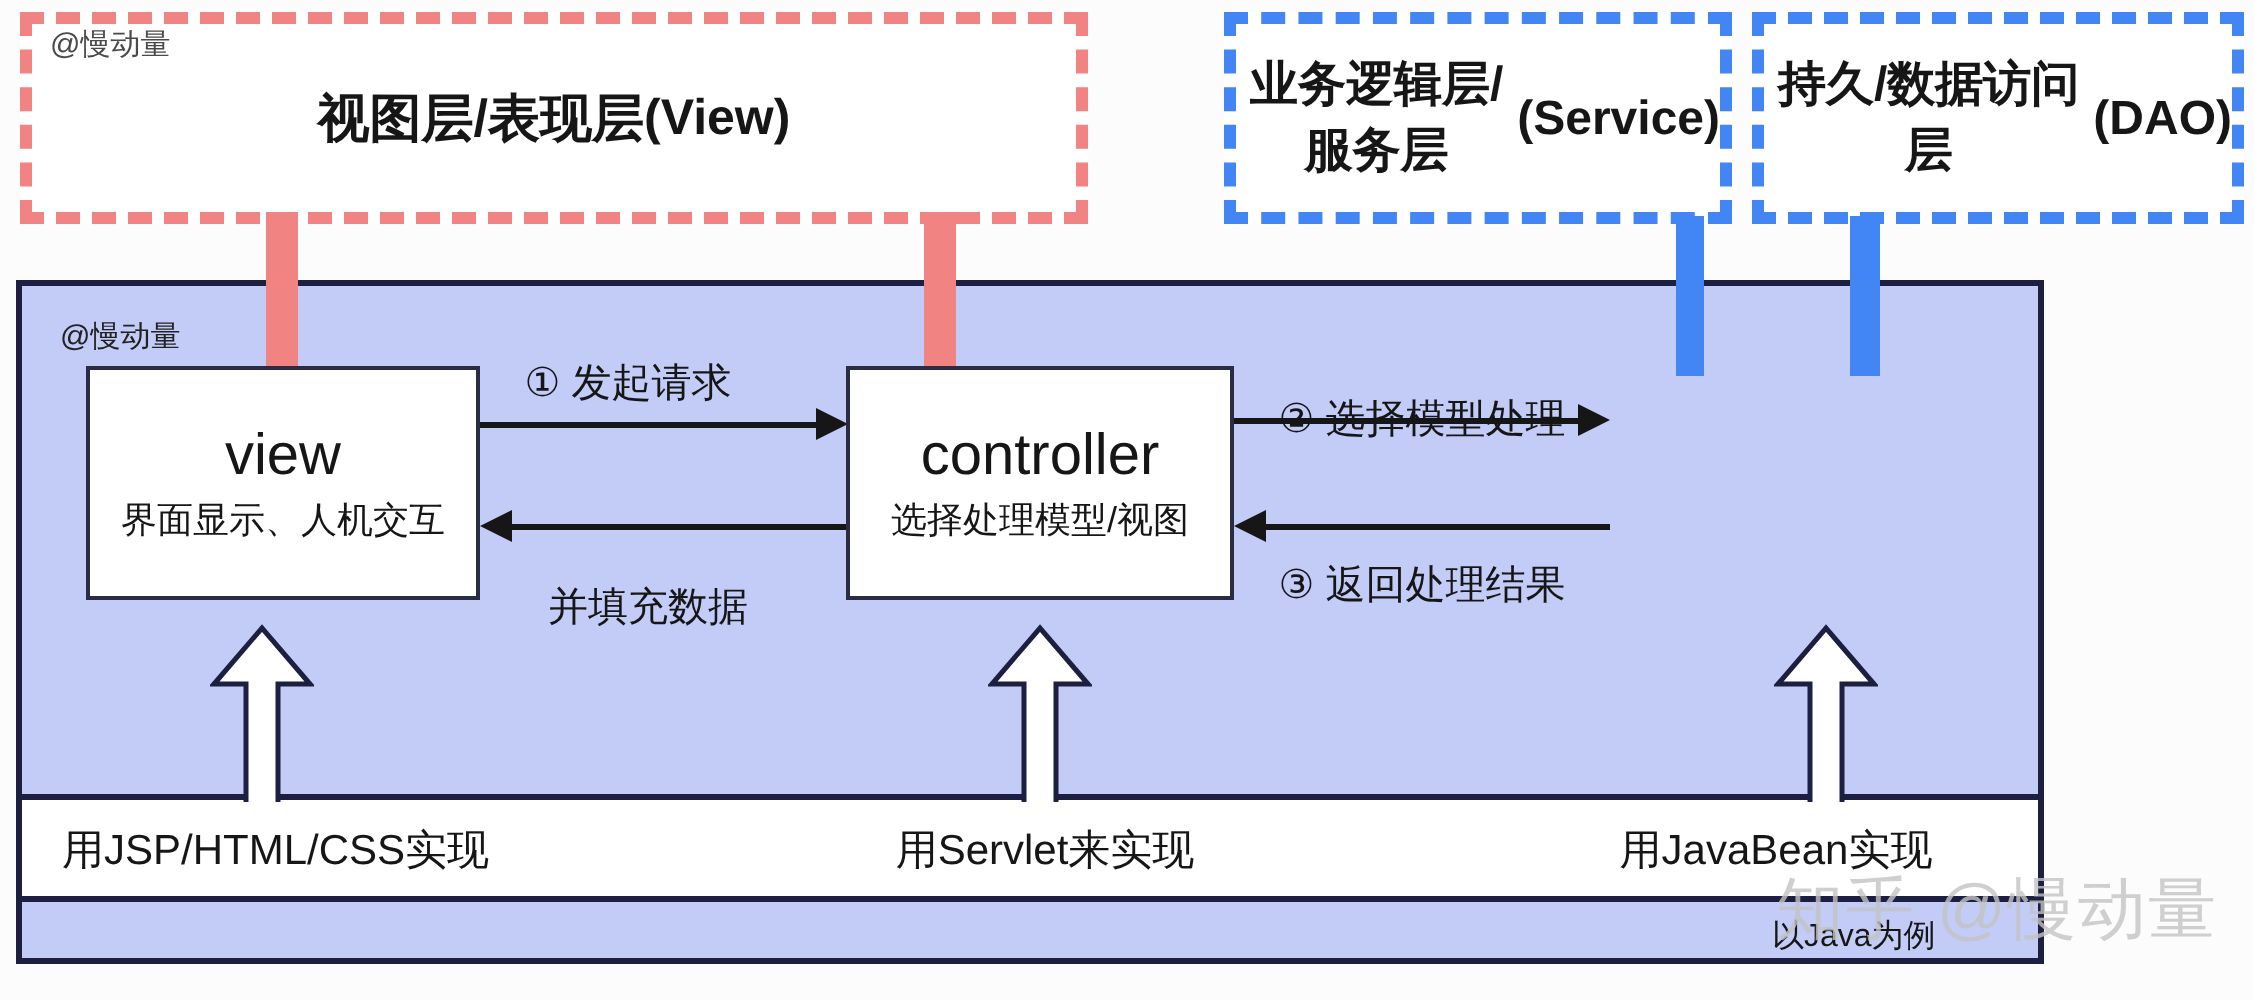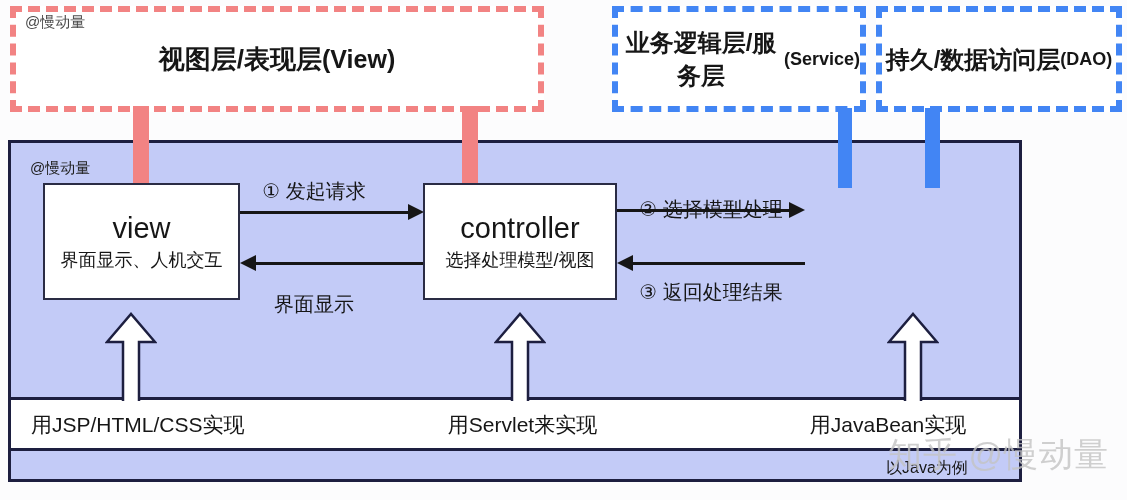--- a/index.html
+++ b/index.html
@@ -9,21 +9,21 @@
   }
   *{margin:0;padding:0;box-sizing:border-box;}
   body{font-family:"Liberation Sans","DejaVu Sans",sans-serif;background:var(--canvas-bg);}
   .stage{position:relative;width:1127px;height:500px;background:var(--canvas-bg);overflow:hidden;color:var(--text);}
   .abs{position:absolute;}
   
   .layer-box{position:absolute;top:6px;height:106px;background:#fff;display:flex;flex-direction:row;align-items:center;justify-content:center;text-align:center;z-index:2;}
   .layer-box.red{border:6px dashed var(--red);}
   .layer-box.blue{border:6px dashed var(--blue);}
   .layer-title{font-weight:bold;font-size:24px;line-height:33px;}
-  .layer-sub{font-weight:bold;font-size:18px;line-height:31px;}
+  .layer-sub{font-weight:bold;font-size:24px;line-height:31px;}
   .layer-box.first .layer-title{font-size:26px;}
   .layer-box.first .layer-sub{font-size:25px;}
   
   .connector{position:absolute;z-index:3;}
   .connector.red{background:var(--red);}
   .connector.blue{background:var(--blue);}
   
   .panel{position:absolute;left:8px;top:140px;width:1014px;height:342px;background:var(--panel-bg);border:3px solid var(--panel-border);z-index:1;}
   
   .comp-box{position:absolute;background:var(--box-bg);border:2px solid var(--box-border);display:flex;flex-direction:column;align-items:center;justify-content:center;gap:7px;z-index:4;text-align:center;}
@@ -85,21 +85,21 @@
     <div class="comp-desc">选择处理模型/视图</div>
   </div>
 
   <div class="h-line" style="left:240px;top:211px;width:170px;"></div>
   <div class="head-right" style="left:408px;top:204px;"></div>
   <div class="flow-label center" style="left:240px;top:178px;width:148px;">① 发起请求</div>
 
   <div class="h-line" style="left:254px;top:262px;width:169px;"></div>
   <div class="head-left" style="left:240px;top:255px;"></div>
   <div class="flow-label" style="left:248px;top:289px;line-height:31px;">
-    <span class="step4-line2">界面显示</span>
+    <span class="step4-line2">并填充数据</span>
   </div>
 
   <div class="h-line" style="left:617px;top:209px;width:173px;"></div>
   <div class="head-right" style="left:789px;top:202px;"></div>
   <div class="flow-label center" style="left:620px;top:178px;width:182px;margin-top:18px;">② 选择模型处理</div>
 
   <div class="h-line" style="left:631px;top:262px;width:174px;"></div>
   <div class="head-left" style="left:617px;top:255px;"></div>
   <div class="flow-label center" style="left:620px;top:279px;width:182px;">③ 返回处理结果</div>
 

